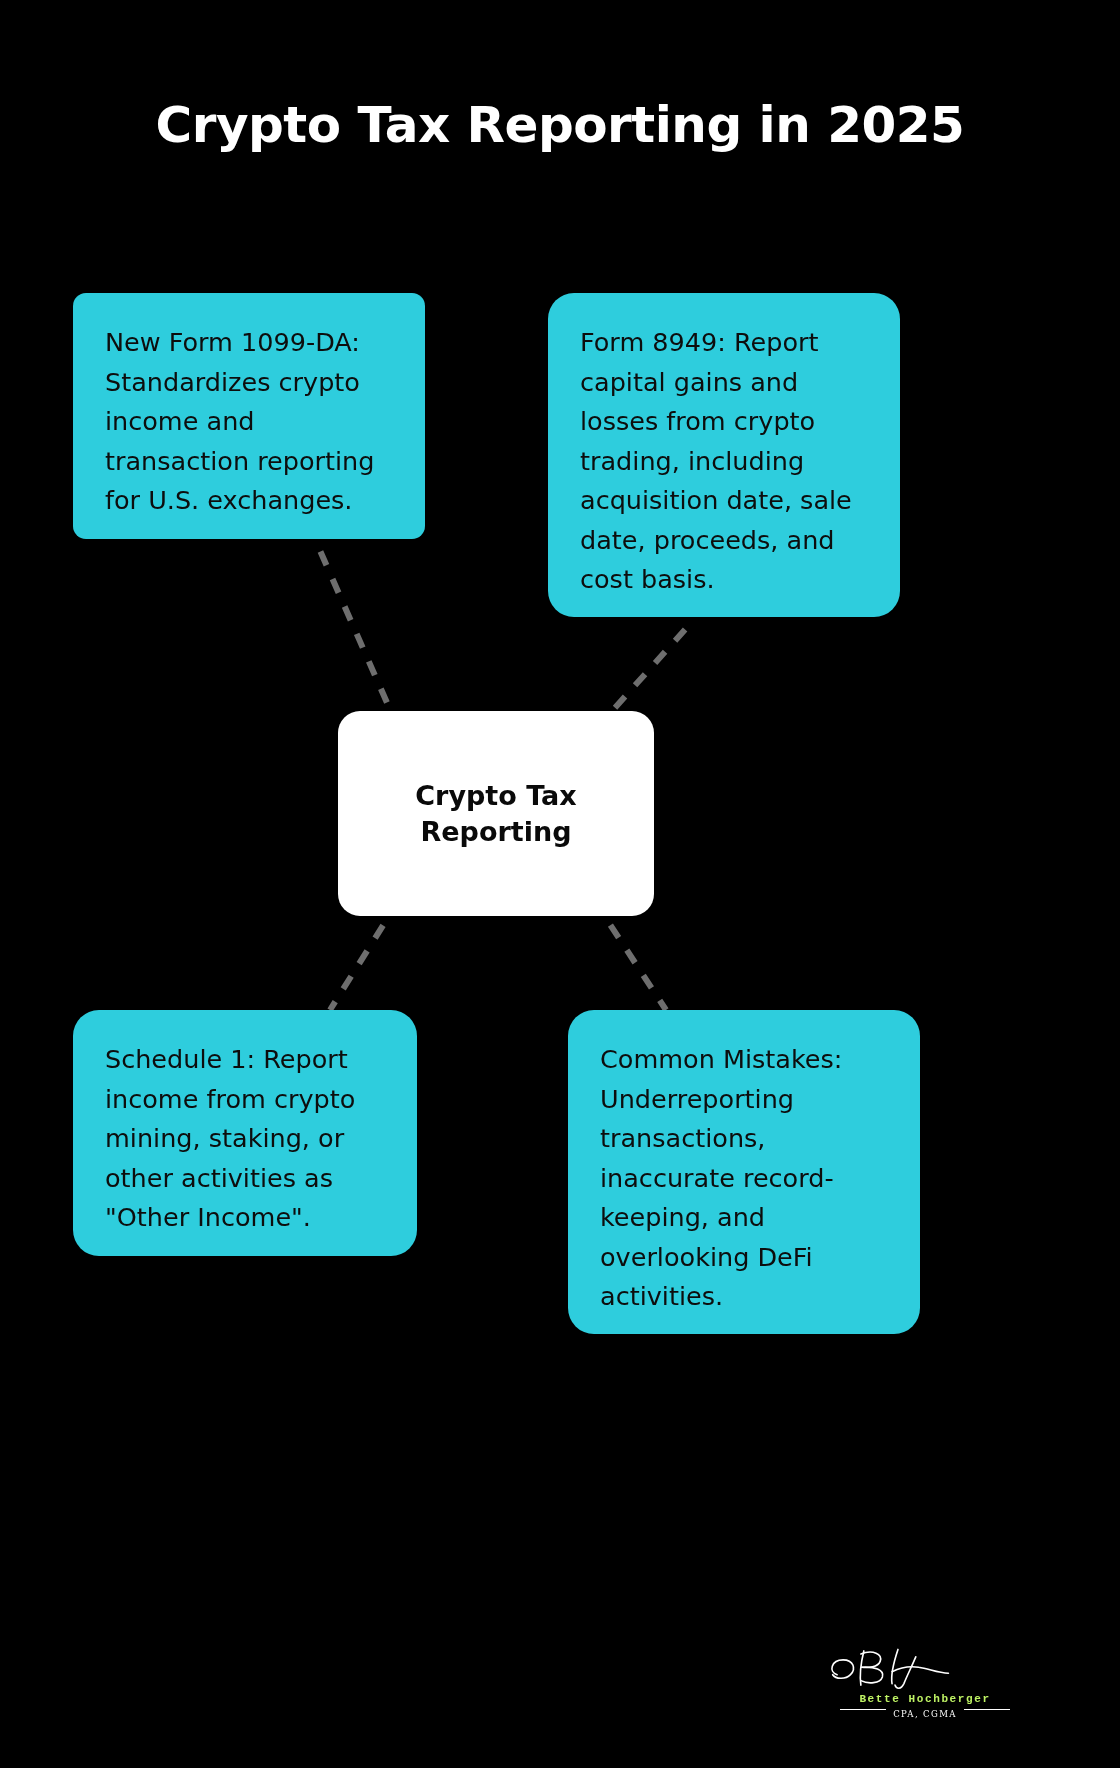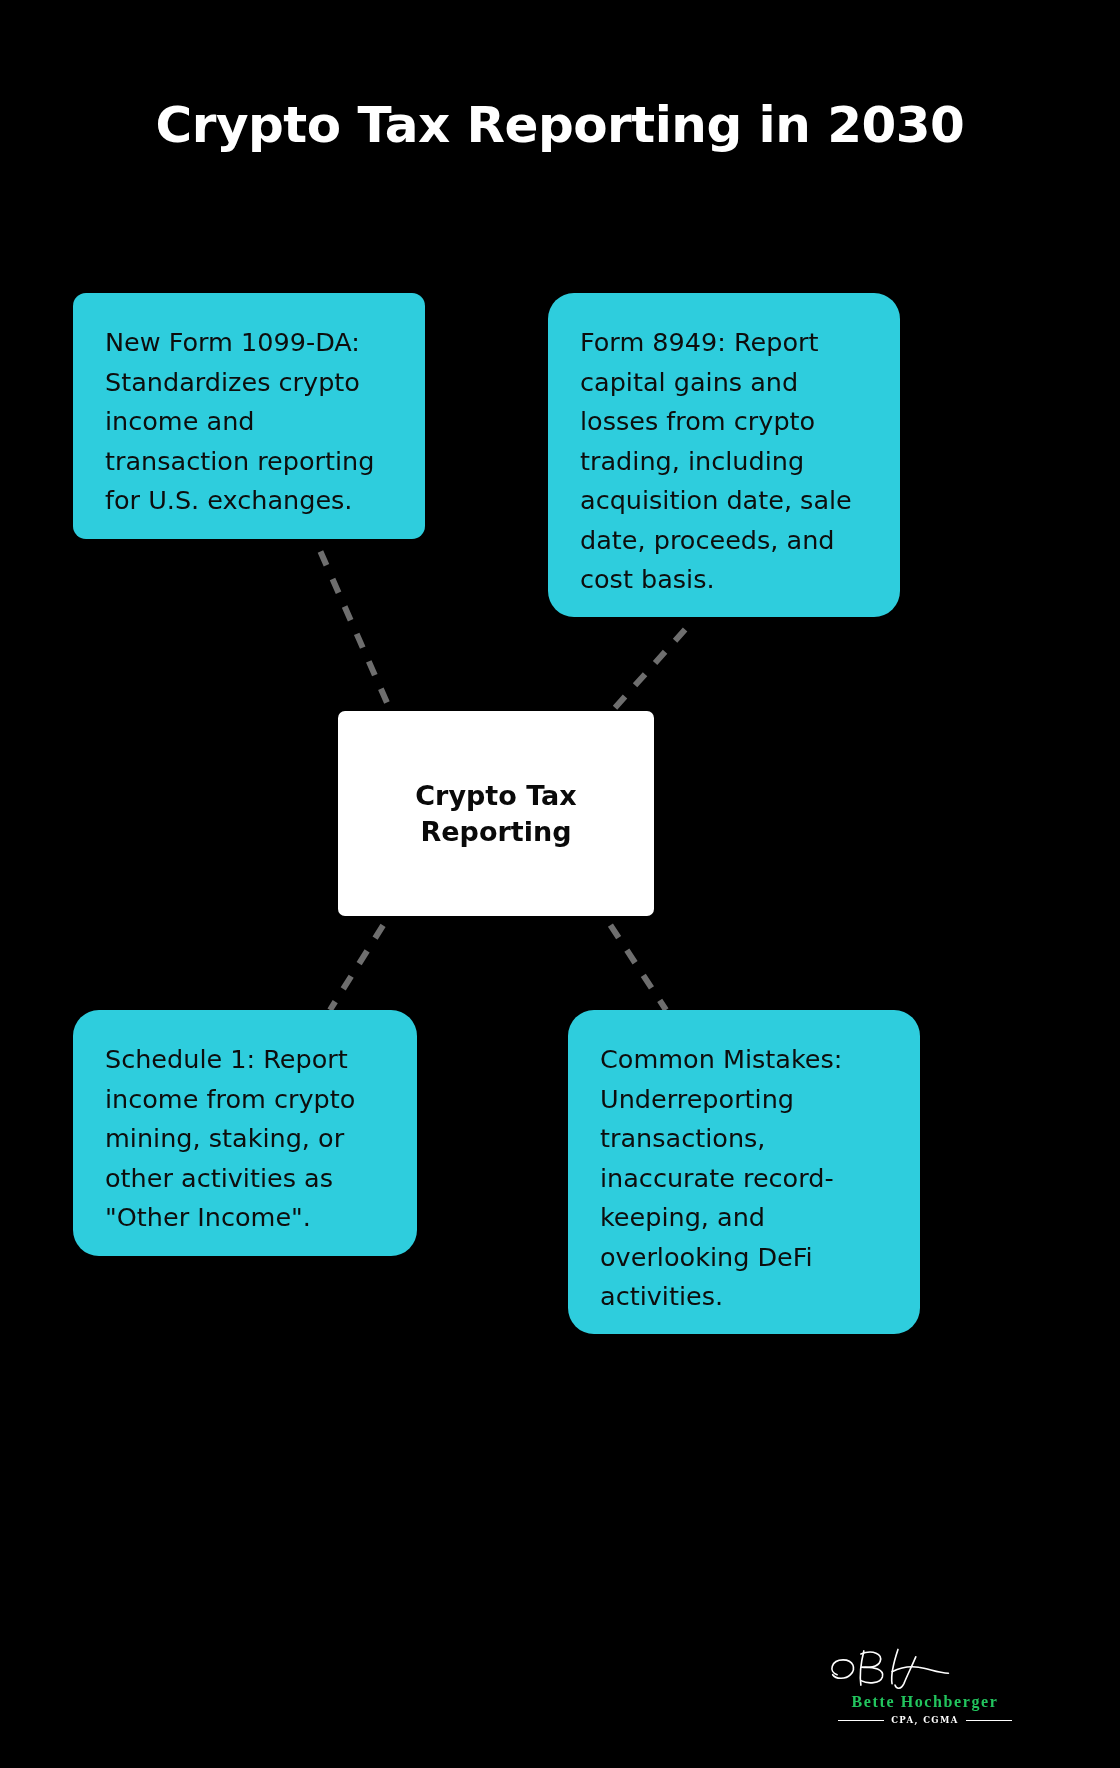--- a/index.html
+++ b/index.html
@@ -92,21 +92,21 @@
   }
 
   
   #node-center {
     position: absolute;
     left: 338px;
     top: 711px;
     width: 316px;
     height: 205px;
     box-sizing: border-box;
-    border-radius: 7px;
+    border-radius: 22px;
     background: #ffffff;
     color: #0a0a0a;
     font-family: "DejaVu Sans", sans-serif;
     font-weight: bold;
     font-size: 27px;
     line-height: 1.3;
     display: flex;
     align-items: center;
     justify-content: center;
     text-align: center;
@@ -122,54 +122,53 @@
     height: 100px;
     color: #ffffff;
     text-align: center;
   }
   #logo .monogram {
     display: block;
     height: 46px;
   }
   #logo .logo-name {
     display: block;
-    font-family: Liberation Serif, serif;
+    font-family: Liberation Mono, monospace;
     font-weight: bold;
-    font-size: 16px;
+    font-size: 11px;
     letter-spacing: 1.6px;
-    color: #22c55e;
+    color: #bef264;
     margin-top: 2px;
   }
   #logo .logo-credential-row {
     display: flex;
-    align-items: center;
+    align-items: flex-start;
     justify-content: center;
     gap: 7px;
     margin-top: 4px;
-    font-weight: bold;
   }
   #logo .rule {
     height: 1px;
     background: #ffffff;
     flex: 0 0 46px;
   }
   #logo .logo-credential {
     font-family: "DejaVu Serif", serif;
     font-size: 8.5px;
     letter-spacing: 1.4px;
     color: #ffffff;
     white-space: nowrap;
   }
 </style>
 </head>
 <body>
 
 <div id="infographic">
 
-  <div class="title">Crypto Tax Reporting in 2030</div>
+  <div class="title">Crypto Tax Reporting in 2025</div>
 
   <svg id="connectors" viewBox="0 0 1120 1768" width="1120" height="1768" aria-hidden="true">
     <g stroke="#6e6e6e" stroke-width="6" stroke-dasharray="15 15" fill="none" stroke-linecap="butt">
       <line x1="399" y1="730" x2="318" y2="546"></line>
       <line x1="595" y1="730" x2="690" y2="624"></line>
       <line x1="399" y1="900" x2="330" y2="1010"></line>
       <line x1="594" y1="900" x2="666" y2="1010"></line>
     </g>
   </svg>
 

